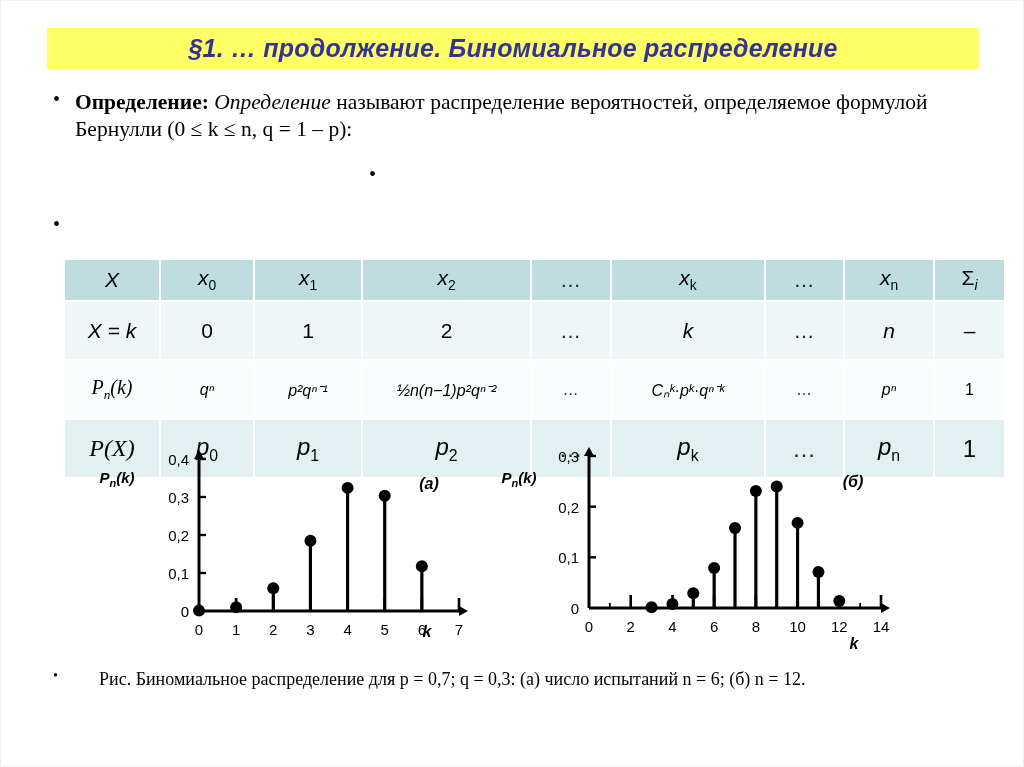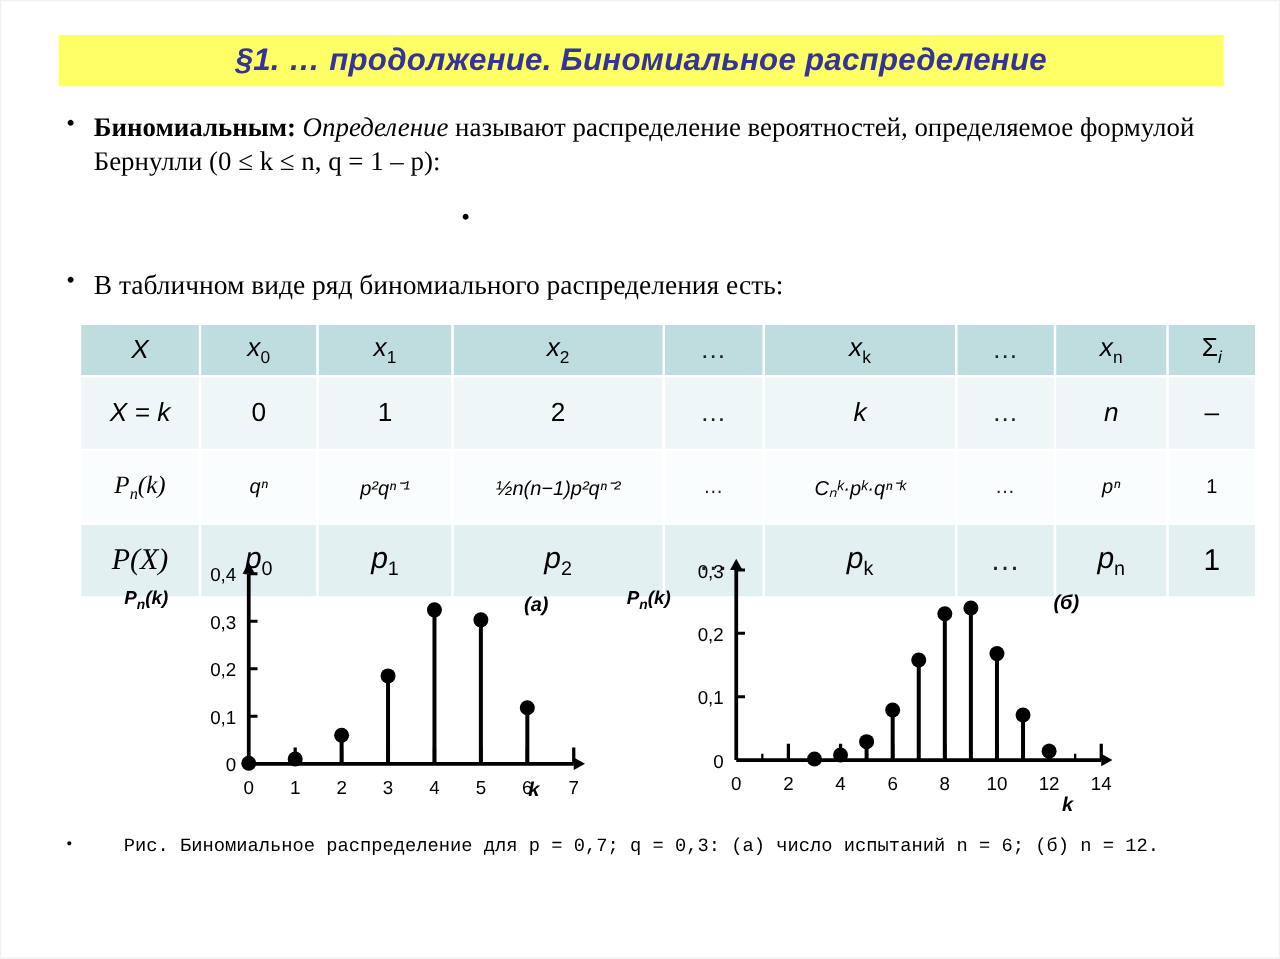--- a/index.html
+++ b/index.html
@@ -132,46 +132,45 @@
   .chart-wrap {
     position: absolute;
   }
   #chart-a { left: 80px; top: 440px; width: 400px; height: 212px; }
   #chart-b { left: 480px; top: 440px; width: 420px; height: 215px; }
   .chart-wrap svg { display: block; }
 
   
   #caption-bullet { left: 52px; top: 668px; width: 940px; }
   #caption-bullet .bullet-dot { width: 46px; flex: 0 0 46px; font-size: 14px; }
-  .caption-text { font-size: 15px; line-height: 1.2; white-space: nowrap; font-family: Liberation Mono, monospace; }
+  .caption-text { font-size: 18px; line-height: 1.2; white-space: nowrap; }
 </style>
 </head>
 <body>
 
 <div class="slide">
 
   <div class="title-banner">
     <span class="title-text">§1. … продолжение. Биномиальное распределение</span>
   </div>
 
   <div class="bullet-row" id="def-bullet">
     <span class="bullet-dot">•</span>
     <span class="bullet-body">
-      <span class="b">Биномиальным:</span>
+      <span class="b">Определение:</span>
       <span class="i">Определение</span><span> называют распределение вероятностей, определяемое формулой Бернулли (0 ≤ k ≤ n, q = 1 – p):</span>
     </span>
   </div>
 
   <div class="bullet-row" id="formula-bullet">
     <span class="bullet-dot">•</span>
   </div>
 
   <div class="bullet-row" id="table-intro-bullet">
     <span class="bullet-dot">•</span>
-    <span class="bullet-body">В табличном виде ряд биномиального распределения есть:</span>
   </div>
 
   <table class="dist-table">
     <colgroup>
       <col class="c-lead">
         <col class="c-x0">
         <col class="c-x1">
         <col class="c-x2">
       <col class="c-dots1">
         <col class="c-xk">

